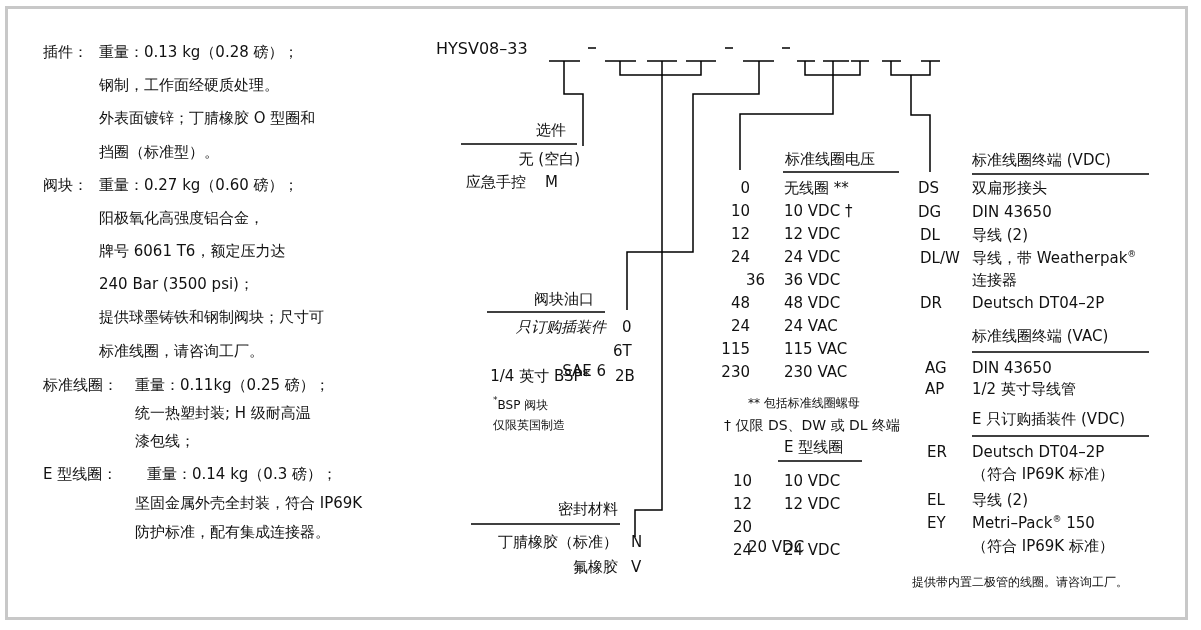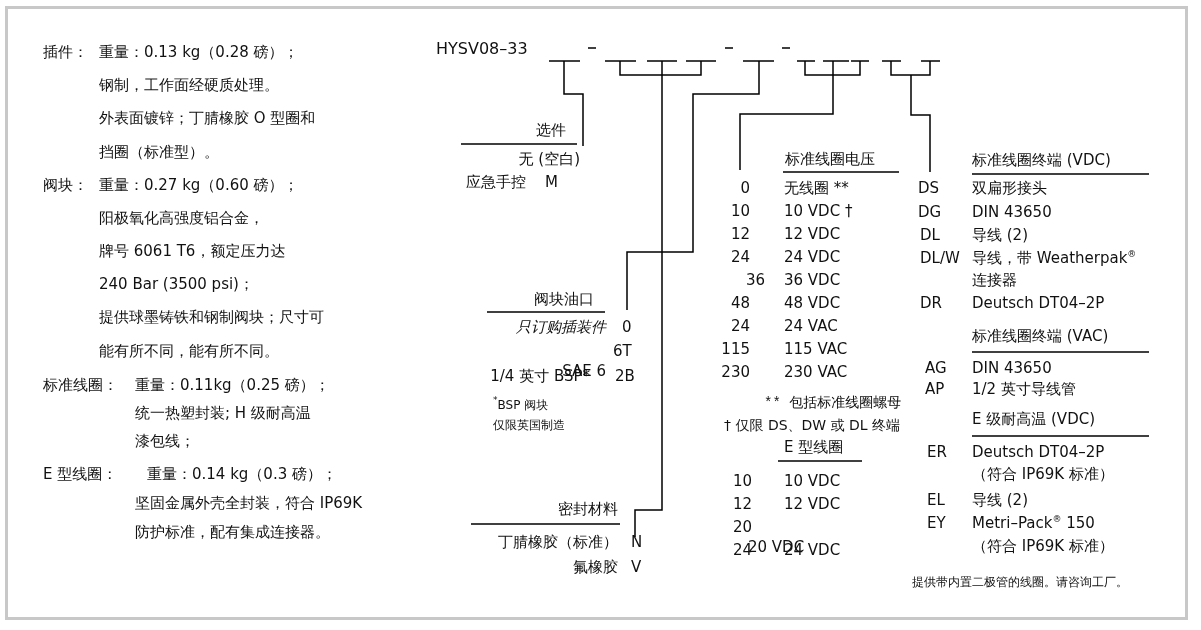--- a/index.html
+++ b/index.html
@@ -65,21 +65,21 @@
 <div class="t" style="left:99px;top:76px;">钢制，工作面经硬质处理。</div>
 <div class="t" style="left:99px;top:109px;">外表面镀锌；丁腈橡胶 O 型圈和</div>
 <div class="t" style="left:99px;top:143px;">挡圈（标准型）。</div>
 
 <div class="t" style="left:43px;top:176px;">阀块：</div>
 <div class="t" style="left:99px;top:176px;">重量：0.27 kg（0.60 磅）；</div>
 <div class="t" style="left:99px;top:209px;">阳极氧化高强度铝合金，</div>
 <div class="t" style="left:99px;top:242px;">牌号 6061 T6，额定压力达</div>
 <div class="t" style="left:99px;top:275px;">240 Bar (3500 psi)；</div>
 <div class="t" style="left:99px;top:308px;">提供球墨铸铁和钢制阀块；尺寸可</div>
-<div class="t" style="left:99px;top:342px;">能有所不同，能有所不同。</div>
+<div class="t" style="left:99px;top:342px;">标准线圈，请咨询工厂。</div>
 
 <div class="t" style="left:43px;top:376px;">标准线圈：</div>
 <div class="t" style="left:135px;top:376px;">重量：0.11kg（0.25 磅）；</div>
 <div class="t" style="left:135px;top:404px;">统一热塑封装; H 级耐高温</div>
 <div class="t" style="left:135px;top:432px;">漆包线；</div>
 
 <div class="t" style="left:43px;top:465px;">E 型线圈：</div>
 <div class="t" style="left:135px;top:465px;margin-left:12px;">重量：0.14 kg（0.3 磅）；</div>
 <div class="t" style="left:135px;top:494px;">坚固金属外壳全封装，符合 IP69K</div>
 <div class="t" style="left:135px;top:523px;">防护标准，配有集成连接器。</div>
@@ -121,21 +121,21 @@
     <div class="t" style="left: 784px; top: 271px;">36 VDC</div>
     <div class="t r" style="left: 700px; width: 50px; top: 294px;">48</div>
     <div class="t" style="left: 784px; top: 294px;">48 VDC</div>
     <div class="t r" style="left: 700px; width: 50px; top: 317px;">24</div>
     <div class="t" style="left: 784px; top: 317px;">24 VAC</div>
     <div class="t r" style="left: 700px; width: 50px; top: 340px;">115</div>
     <div class="t" style="left: 784px; top: 340px;">115 VAC</div>
     <div class="t r" style="left: 700px; width: 50px; top: 363px;">230</div>
     <div class="t" style="left: 784px; top: 363px;">230 VAC</div>
   </div>
-<div class="t s" style="left:764px;top:396px;font-size:14px;font-family:Liberation Mono, monospace;">** 包括标准线圈螺母</div>
+<div class="t s" style="left:748px;top:396px;font-size:12px;">** 包括标准线圈螺母</div>
 <div class="t s" style="left:724px;top:418px;font-size:14px;">† 仅限 DS、DW 或 DL 终端</div>
 
 <div class="t" style="left:784px;top:438px;">E 型线圈</div>
 <div id="ev">
     <div class="t r" style="left: 702px; width: 50px; top: 472px;">10</div>
     <div class="t" style="left: 784px; top: 472px;">10 VDC</div>
     <div class="t r" style="left: 702px; width: 50px; top: 495px;">12</div>
     <div class="t" style="left: 784px; top: 495px;">12 VDC</div>
     <div class="t r" style="left: 702px; width: 50px; top: 518px;">20</div>
     <div class="t" style="left: 748px; top: 518px; margin-top: 20px;">20 VDC</div>
@@ -155,21 +155,21 @@
 <div class="t" style="left:972px;top:271px;">连接器</div>
 <div class="t" style="left:920px;top:294px;">DR</div>
 <div class="t" style="left:972px;top:294px;">Deutsch DT04–2P</div>
 
 <div class="t" style="left:972px;top:327px;">标准线圈终端 (VAC)</div>
 <div class="t" style="left:925px;top:359px;">AG</div>
 <div class="t" style="left:972px;top:359px;">DIN 43650</div>
 <div class="t" style="left:925px;top:380px;">AP</div>
 <div class="t" style="left:972px;top:380px;">1/2 英寸导线管</div>
 
-<div class="t" style="left:972px;top:410px;">E 级耐高温 (VDC)</div>
+<div class="t" style="left:972px;top:410px;">E 只订购插装件 (VDC)</div>
 <div class="t" style="left:927px;top:443px;">ER</div>
 <div class="t" style="left:972px;top:443px;">Deutsch DT04–2P</div>
 <div class="t" style="left:972px;top:465px;">（符合 IP69K 标准）</div>
 <div class="t" style="left:927px;top:491px;">EL</div>
 <div class="t" style="left:972px;top:491px;">导线 (2)</div>
 <div class="t" style="left:927px;top:514px;">EY</div>
 <div class="t" style="left:972px;top:514px;"><span>Metri–Pack</span><sup>®</sup><span> 150</span></div>
 <div class="t" style="left:972px;top:537px;">（符合 IP69K 标准）</div>
 
 <div class="t s" style="left:912px;top:575px;">提供带内置二极管的线圈。请咨询工厂。</div>

